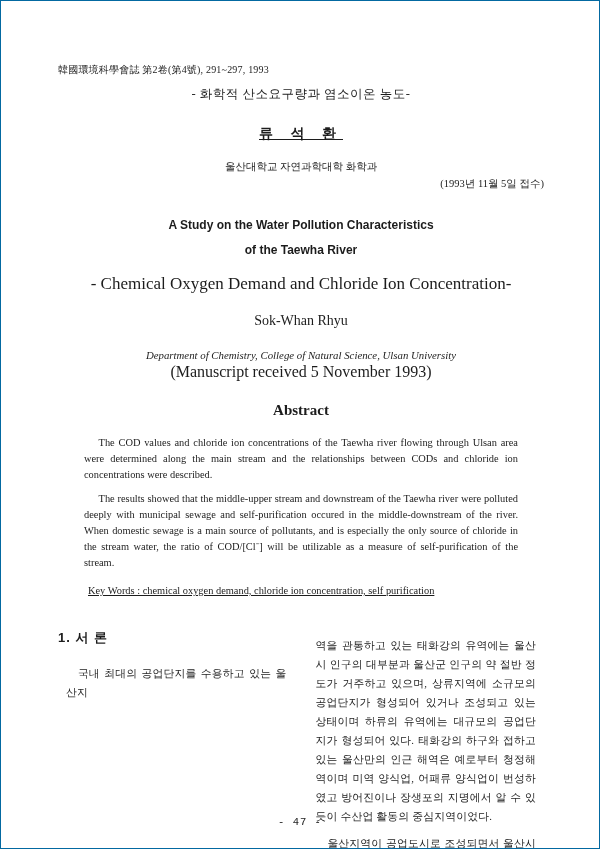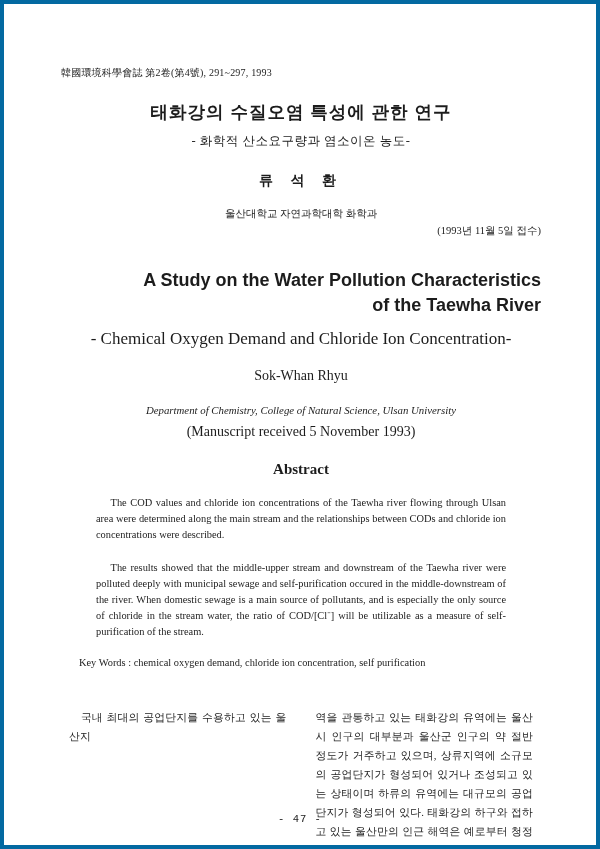--- a/index.html
+++ b/index.html
@@ -1,21 +1,21 @@
 <!DOCTYPE html>
 <html><head>
 <meta charset="utf-8">
 <style>
   html,body{margin:0;padding:0;background:#ffffff;}
   .page{
     position:relative;
     width:600px;height:849px;
     background:#ffffff;
     box-sizing:border-box;
-    border:4px solid #0369a1;
+    border:1px solid #0369a1;
     font-family:"Liberation Serif", serif;
     color:#1c1c1c;
     overflow:hidden;
   }
   .inner{
     position:absolute;
     left:57px; right:55px; top:0;
   }
   .journal-header{
     margin-top:62px;
@@ -37,79 +37,81 @@
     text-align:center;
     font-size:12.5px;
     letter-spacing:0.5px;
   }
   .kr-author{
     margin-top:22px;
     text-align:center;
     font-weight:bold;
     font-size:14px;
     letter-spacing:7px;
+    text-decoration:underline;
   }
   .kr-affil{
     margin-top:17px;
     text-align:center;
     font-size:10.5px;
   }
   .kr-received{
     margin-top:3px;
     text-align:right;
     font-size:10.5px;
   }
   .en-title{
-    margin-top:30px;
-    text-align:right;
+    margin-top:22px;
+    text-align:center;
     font-family:"Liberation Sans", sans-serif;
     font-weight:bold;
-    font-size:18px;
+    font-size:12px;
     line-height:25px;
   }
   .en-subtitle{
     margin-top:11px;
     text-align:center;
     font-size:17px;
   }
   .en-author{
     margin-top:19px;
     text-align:center;
     font-size:14px;
   }
   .en-affil{
     margin-top:20px;
     text-align:center;
     font-style:italic;
     font-size:10.8px;
   }
   .en-received{
-    margin-top:8px;
+    margin-top:2px;
     text-align:center;
-    font-size:14px;
+    font-size:16px;
   }
   .abstract-heading{
     margin-top:21px;
     text-align:center;
     font-weight:bold;
     font-size:15px;
   }
   .abstract-body{
     margin:16px 18px 0 18px;
     font-size:10.4px;
     line-height:16px;
     text-align:justify;
   }
   .abstract-body p{
-    margin:17px;
+    margin:8px;
     text-indent:1.4em;
   }
   .keywords{
-    margin:14px 18px 0 18px;
+    margin:14px 18px 0 30px;
     font-size:10.4px;
+    text-decoration:underline;
   }
   .columns{
     display:flex;
     gap:13px;
     margin-top:32px;
   }
   .col{
     flex:1 1 0;
     font-size:10.8px;
     line-height:19px;
@@ -140,21 +142,20 @@
   }
 </style>
 </head>
 <body>
 
 <div class="page">
   <div class="inner">
 
     <div class="journal-header">韓國環境科學會誌 第2卷(第4號), 291~297, 1993</div>
 
-    <div class="kr-title">태화강의 수질오염 특성에 관한 연구</div>
     <div class="kr-subtitle">- 화학적 산소요구량과 염소이온 농도-</div>
     <div class="kr-author">류 석 환</div>
     <div class="kr-affil">울산대학교 자연과학대학 화학과</div>
     <div class="kr-received">(1993년 11월 5일 접수)</div>
 
     <div class="en-title">
       <div>A Study on the Water Pollution Characteristics</div>
       <div>of the Taewha River</div>
     </div>
     <div class="en-subtitle">- Chemical Oxygen Demand and Chloride Ion Concentration-</div>
@@ -164,20 +165,21 @@
 
     <div class="abstract-heading">Abstract</div>
     <div class="abstract-body">
       <p>The COD values and chloride ion concentrations of the Taewha river flowing through Ulsan area were determined along the main stream and the relationships between CODs and chloride ion concentrations were described.</p>
       <p>The results showed that the middle-upper stream and downstream of the Taewha river were polluted deeply with municipal sewage and self-purification occured in the middle-downstream of the river. When domestic sewage is a main source of pollutants, and is especially the only source of chloride in the stream water, the ratio of COD/[Cl⁻] will be utilizable as a measure of self-purification of the stream.</p>
     </div>
     <div class="keywords">Key Words : chemical oxygen demand, chloride ion concentration, self purification</div>
 
     <div class="columns">
       <div class="col">
+        <div class="section-heading">1. 서   론</div>
         <p>국내 최대의 공업단지를 수용하고 있는 울산지</p>
       </div>
       <div class="col">
         <p class="no-indent">역을 관통하고 있는 태화강의 유역에는 울산시 인구의 대부분과 울산군 인구의 약 절반 정도가 거주하고 있으며, 상류지역에 소규모의 공업단지가 형성되어 있거나 조성되고 있는 상태이며 하류의 유역에는 대규모의 공업단지가 형성되어 있다. 태화강의 하구와 접하고 있는 울산만의 인근 해역은 예로부터 청정해역이며 미역 양식업, 어패류 양식업이 번성하였고 방어진이나 장생포의 지명에서 알 수 있듯이 수산업 활동의 중심지역이었다.</p>
         <p>울산지역이 공업도시로 조성되면서 울산시의 인구는 1970년대와 1980년대의 인구증가율이 연 평</p>
       </div>
     </div>
 
   </div>
   <div class="page-number">- 47 -</div>

